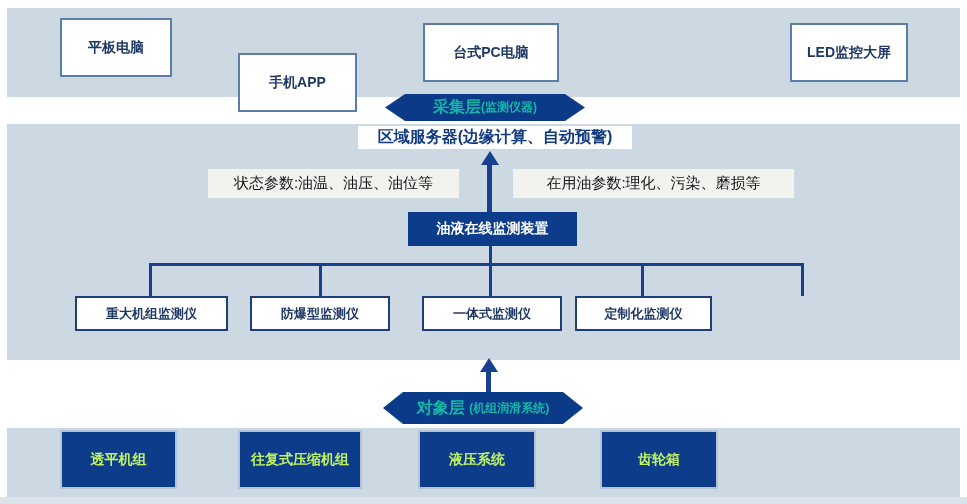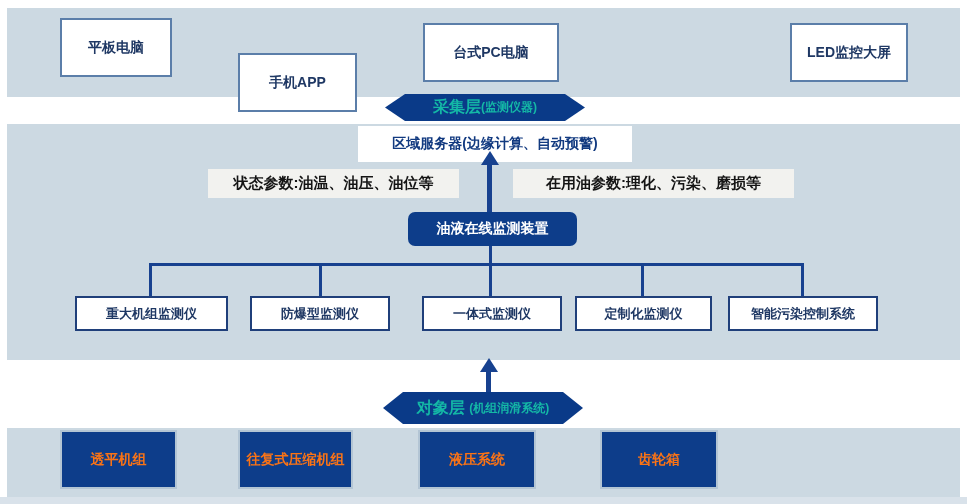--- a/index.html
+++ b/index.html
@@ -40,50 +40,50 @@
     display:flex;align-items:center;justify-content:center;
     color:#1f3864;font-weight:bold;font-size:13px;
     top:296px;height:35px;
   }
   .dark-box{
     position:absolute;
     background:#0d3d8a;
     border:2px solid #b3c5d4;
     box-sizing:border-box;
     display:flex;align-items:center;justify-content:center;
-    color:#f97316;font-weight:bold;font-size:14px;
+    color:#bef264;font-weight:bold;font-size:14px;
     top:430px;height:59px;
   }
   .hexagon{
     position:absolute;
     background:#0a3a88;
     color:#14b8a6;
     display:flex;align-items:center;justify-content:center;
     clip-path:polygon(0 50%,10% 0,90% 0,100% 50%,90% 100%,10% 100%);
     white-space:nowrap;
   }
   .hexagon .big{font-size:16px;font-weight:bold;}
   .hexagon .small{font-size:12px;font-weight:bold;}
   .server-box{
-    position:absolute;left:358px;top:126px;width:274px;height:36px;
+    position:absolute;left:358px;top:126px;width:274px;height:23px;
     background:#ffffff;
     display:flex;align-items:center;justify-content:center;
-    color:#123a80;font-weight:bold;font-size:14px;
+    color:#123a80;font-weight:bold;font-size:16px;
   }
   .param-label{
     position:absolute;top:169px;height:29px;
     background:#f2f2ef;
     display:flex;align-items:center;justify-content:center;
-    color:#141414;font-weight:bold;font-size:15px;
+    color:#141414;font-weight:normal;font-size:15px;
   }
   .central-device{
     position:absolute;left:408px;top:212px;width:169px;height:34px;
     background:#0d3d8a;
     display:flex;align-items:center;justify-content:center;
-    color:#ffffff;font-weight:bold;font-size:14px;border-radius:7px;
+    color:#ffffff;font-weight:bold;font-size:14px;
   }
   .line{position:absolute;background:#17418f;}
   .arrow-shaft{position:absolute;width:5px;background:#17418f;}
   .arrow-head{
     position:absolute;width:0;height:0;
     border-left:9px solid transparent;
     border-right:9px solid transparent;
     border-bottom:14px solid #17418f;
   }
 </style>
@@ -122,27 +122,26 @@
   <div class="line" style="left:149px;top:263px;width:3px;height:33px;"></div>
   <div class="line" style="left:319px;top:263px;width:3px;height:33px;"></div>
   <div class="line" style="left:489px;top:263px;width:3px;height:33px;"></div>
   <div class="line" style="left:641px;top:263px;width:3px;height:33px;"></div>
   <div class="line" style="left:801px;top:263px;width:3px;height:33px;"></div>
 
   <div class="device-white-box" style="left:75px;width:153px;">重大机组监测仪</div>
   <div class="device-white-box" style="left:250px;width:140px;">防爆型监测仪</div>
   <div class="device-white-box" style="left:422px;width:140px;">一体式监测仪</div>
   <div class="device-white-box" style="left:575px;width:137px;">定制化监测仪</div>
-  <div class="device-white-box" style="left:728px;width:150px;">智能污染控制系统</div>
 
   <div class="arrow-head" style="left:480px;top:358px;"></div>
   <div class="arrow-shaft" style="left:486px;top:371px;height:22px;"></div>
 
   <div class="hexagon" style="left:383px;top:392px;width:200px;height:32px;">
     <span class="big">对象层</span>&nbsp;<span class="small">(机组润滑系统)</span>
   </div>
 
   <div class="dark-box" style="left:60px;width:117px;">透平机组</div>
-  <div class="dark-box" style="left:238px;width:115px;">往复式压缩机组</div>
+  <div class="dark-box" style="left:238px;width:124px;">往复式压缩机组</div>
   <div class="dark-box" style="left:418px;width:118px;">液压系统</div>
   <div class="dark-box" style="left:600px;width:118px;">齿轮箱</div>
 
 </div>
 
 </body></html>

